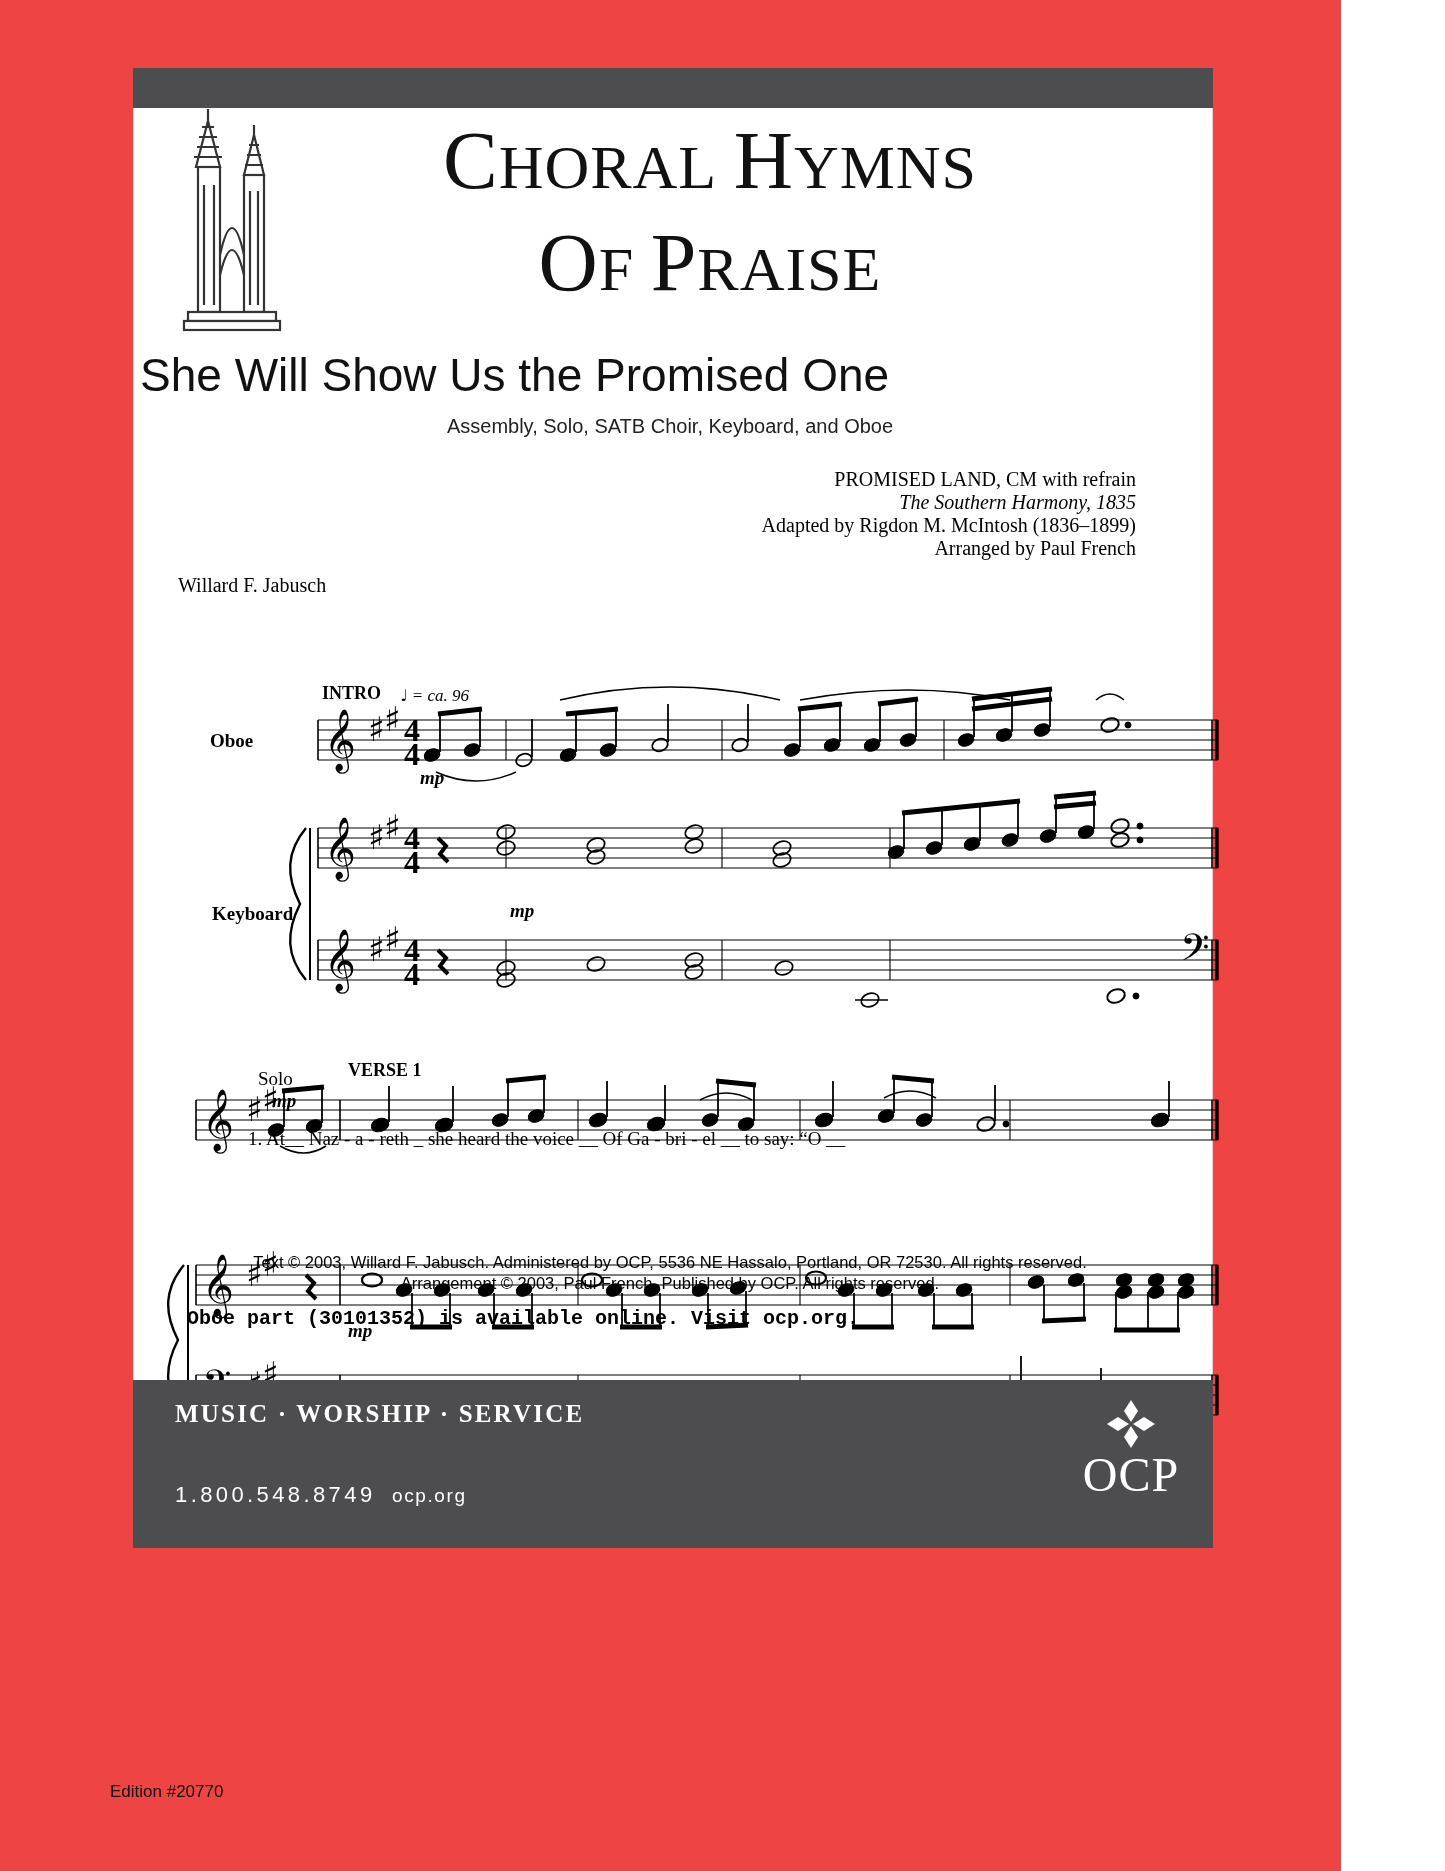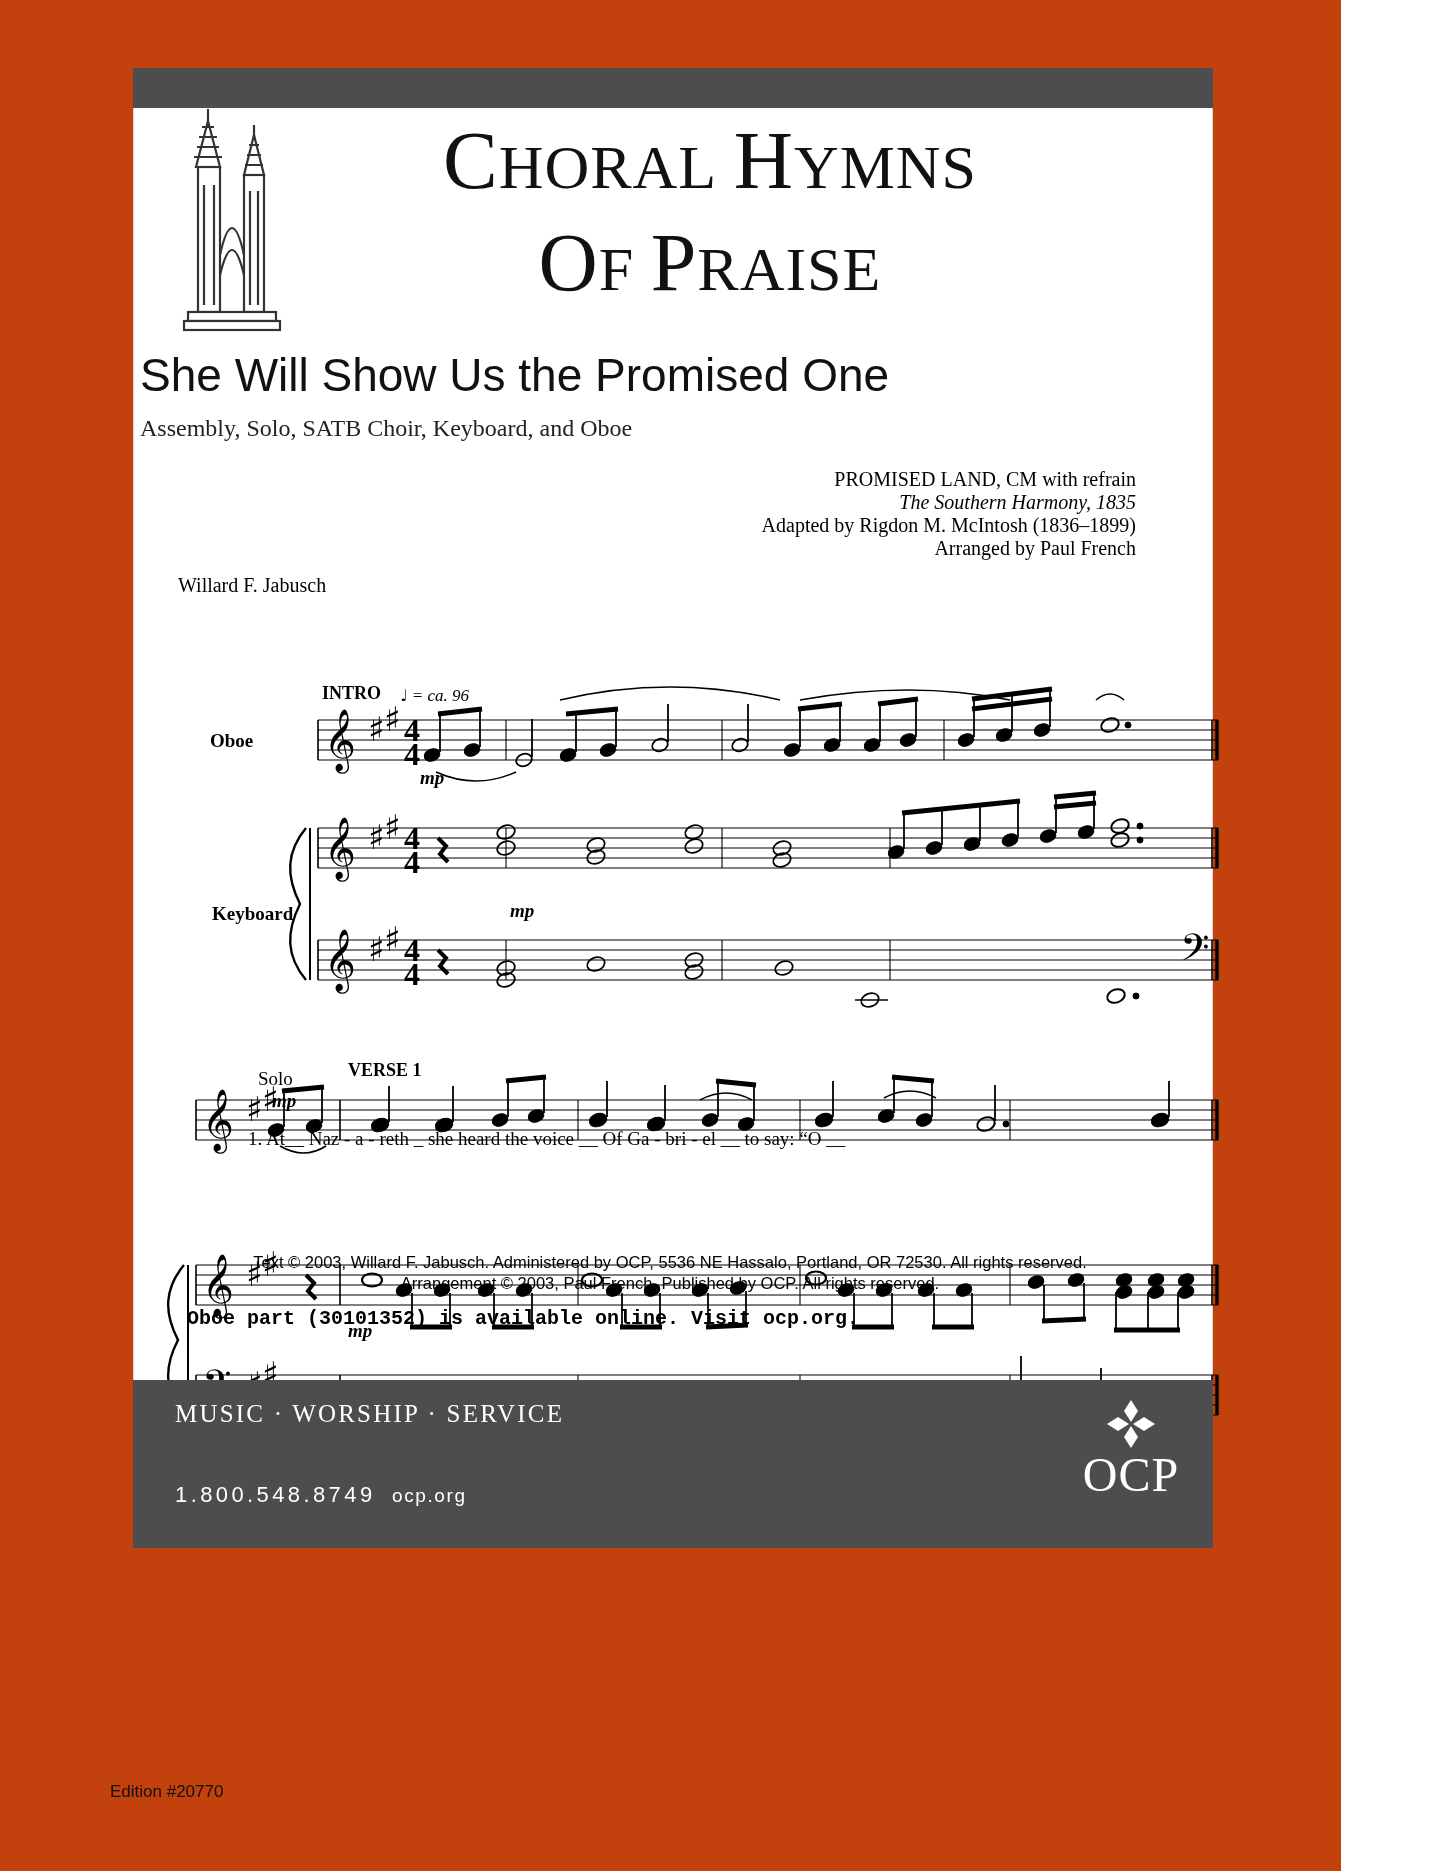--- a/index.html
+++ b/index.html
@@ -13,21 +13,21 @@
     font-family: "Liberation Serif", serif;
     position: relative;
     overflow: hidden;
   }
 
   
   .page {
     position: absolute;
     left: 0; top: 0;
     width: 1341px; height: 1871px;
-    background: #c2410c;
+    background: #ef4444;
   }
 
   .cover {
     position: absolute;
     left: 133px;
     top: 68px;
     width: 1080px;
     height: 1464px;
     background: #ffffff;
     border: 1px solid #d8d8d8;
@@ -54,20 +54,21 @@
 
   .bottom-tagline {
     position: absolute;
     left: 175px;
     top: 1400px;
     color: #ffffff;
     font-family: "Liberation Serif", serif;
     font-size: 25px;
     letter-spacing: 2.2px;
     white-space: nowrap;
+    font-weight: bold;
   }
   .bottom-phone {
     position: absolute;
     left: 175px;
     top: 1482px;
     color: #ffffff;
     font-family: "Liberation Sans", sans-serif;
     font-size: 22px;
     letter-spacing: 3.4px;
     white-space: nowrap;
@@ -144,22 +145,23 @@
     font-weight: 300;
     font-size: 46px;
     color: #111;
     white-space: nowrap;
   }
   .scoring {
     position: absolute;
     left: 140px;
     top: 415px;
     width: 1060px;
-    font-family: Liberation Serif, serif;
-    font-size: 24px;
+    text-align: center;
+    font-family: Liberation Sans, sans-serif;
+    font-size: 20px;
     color: #222;
   }
 
   
   .credits-right {
     position: absolute;
     right: 205px;
     top: 468px;
     text-align: right;
     font-family: "Liberation Serif", serif;

